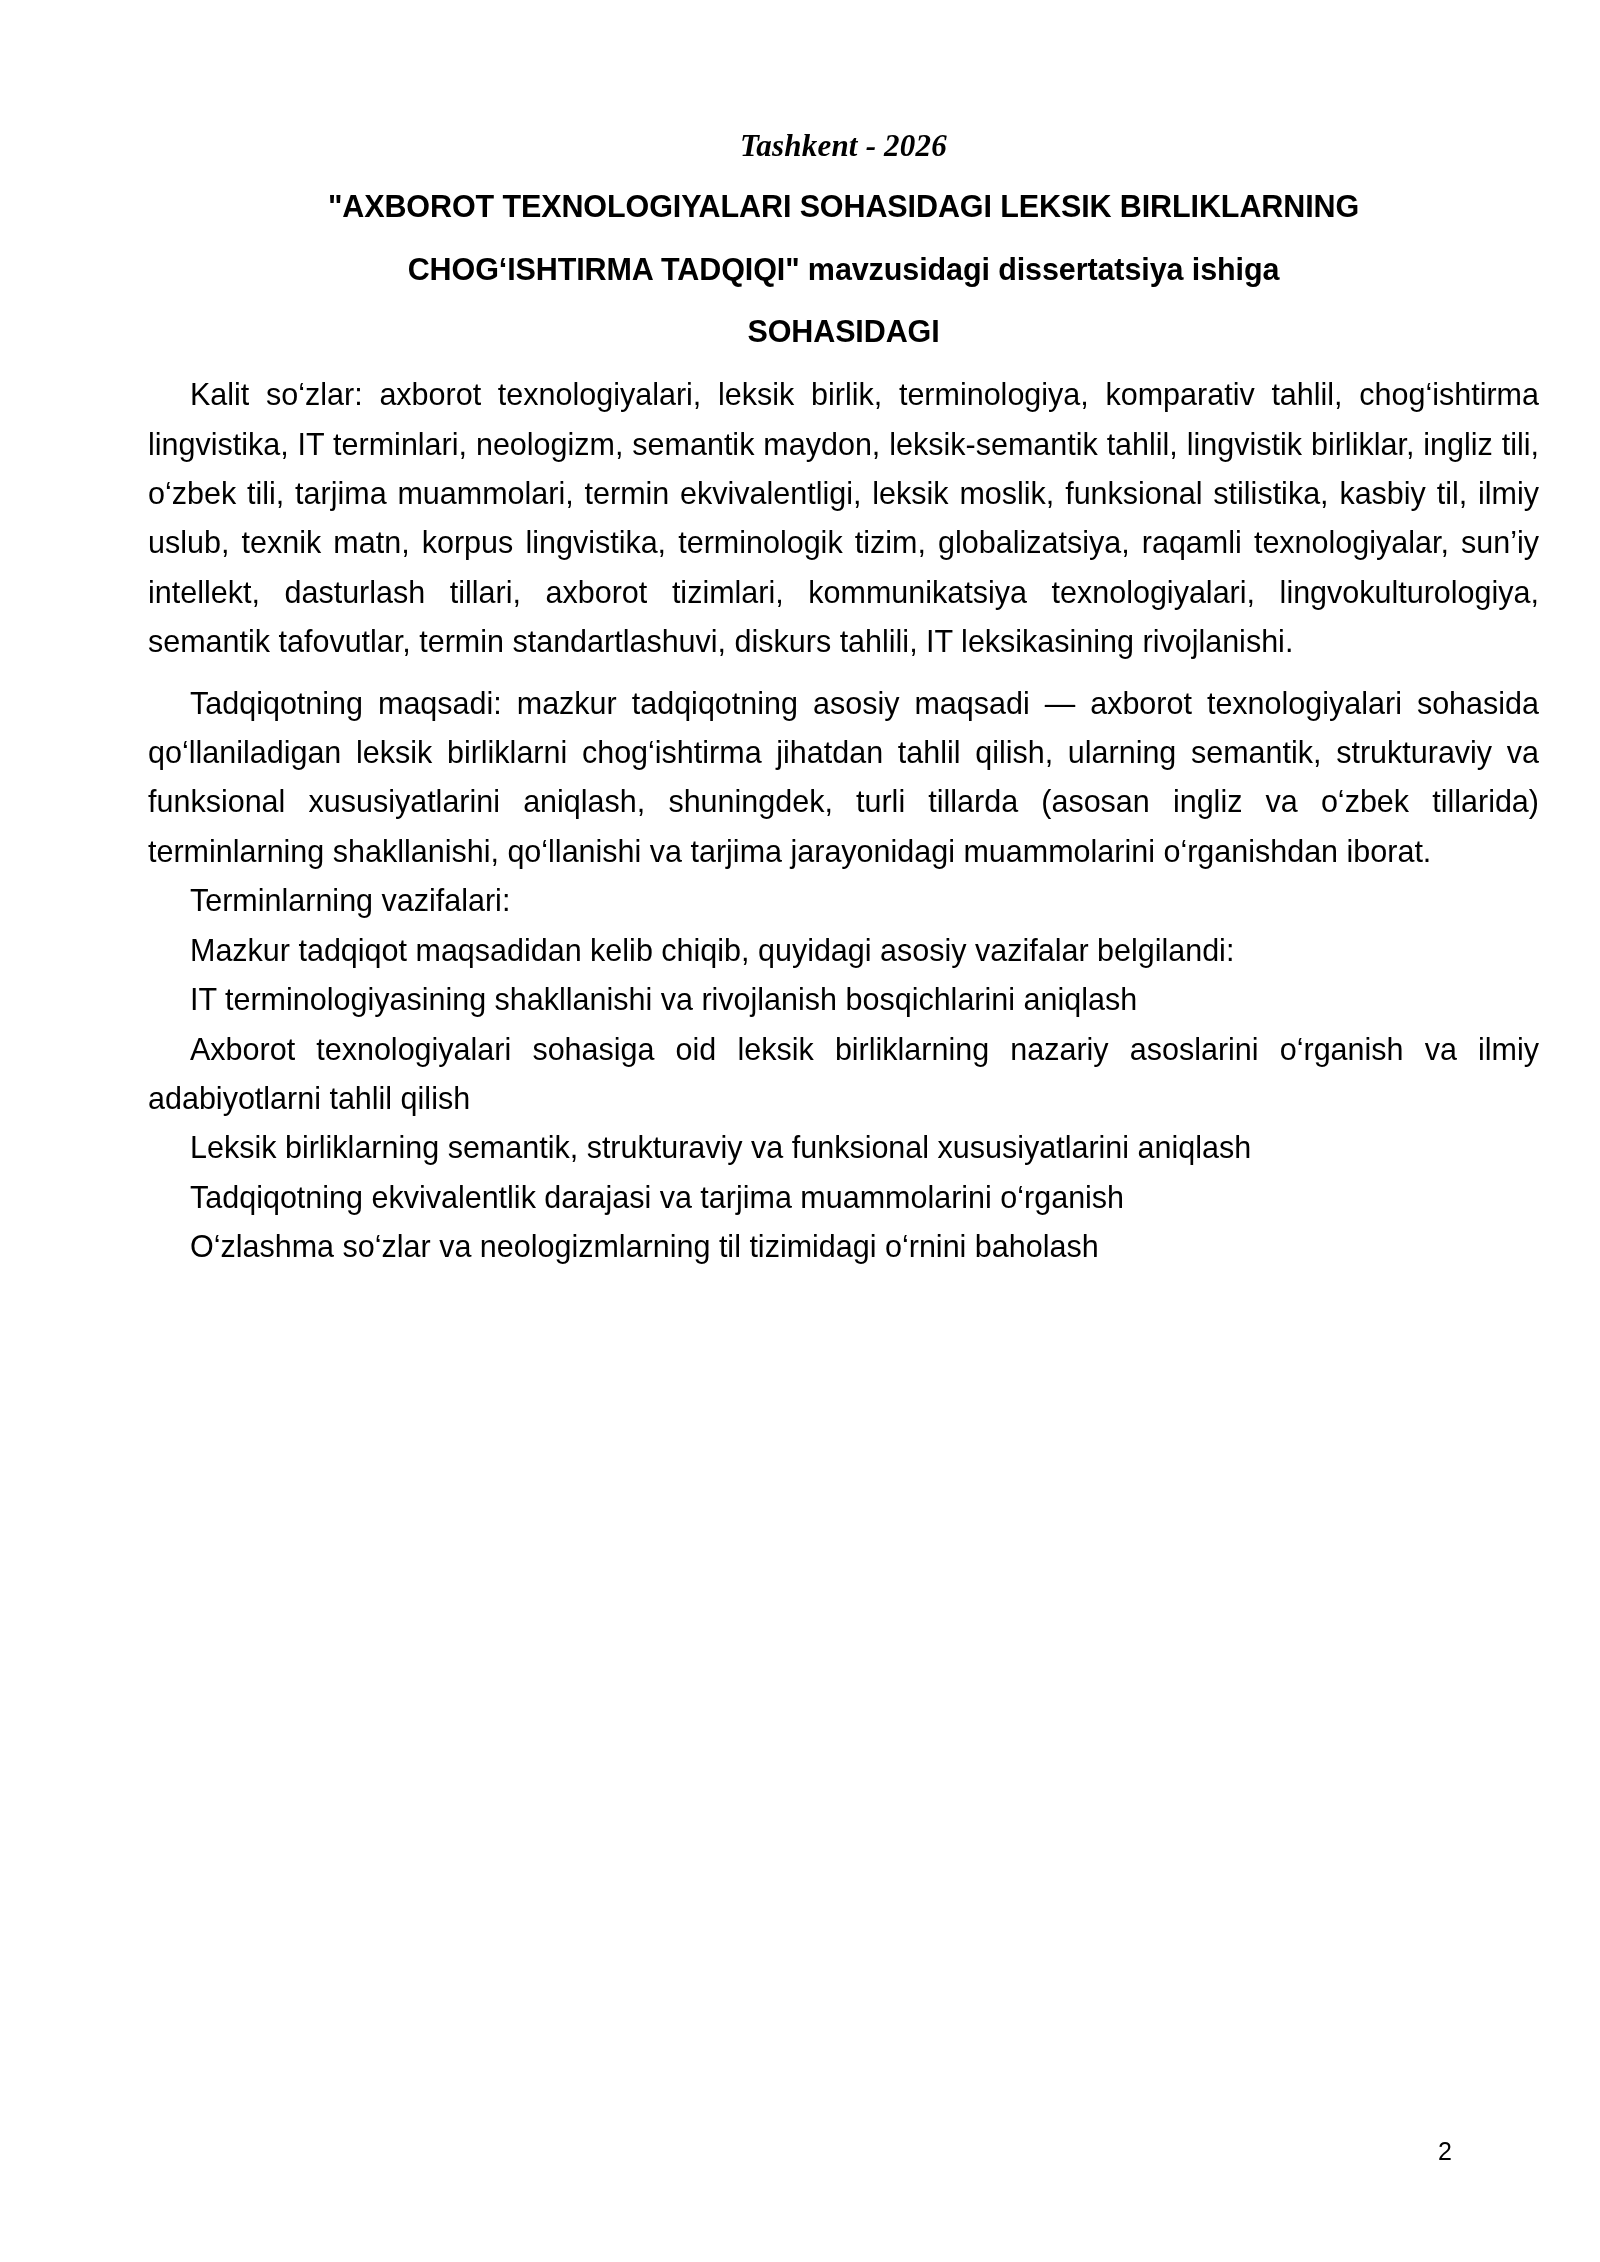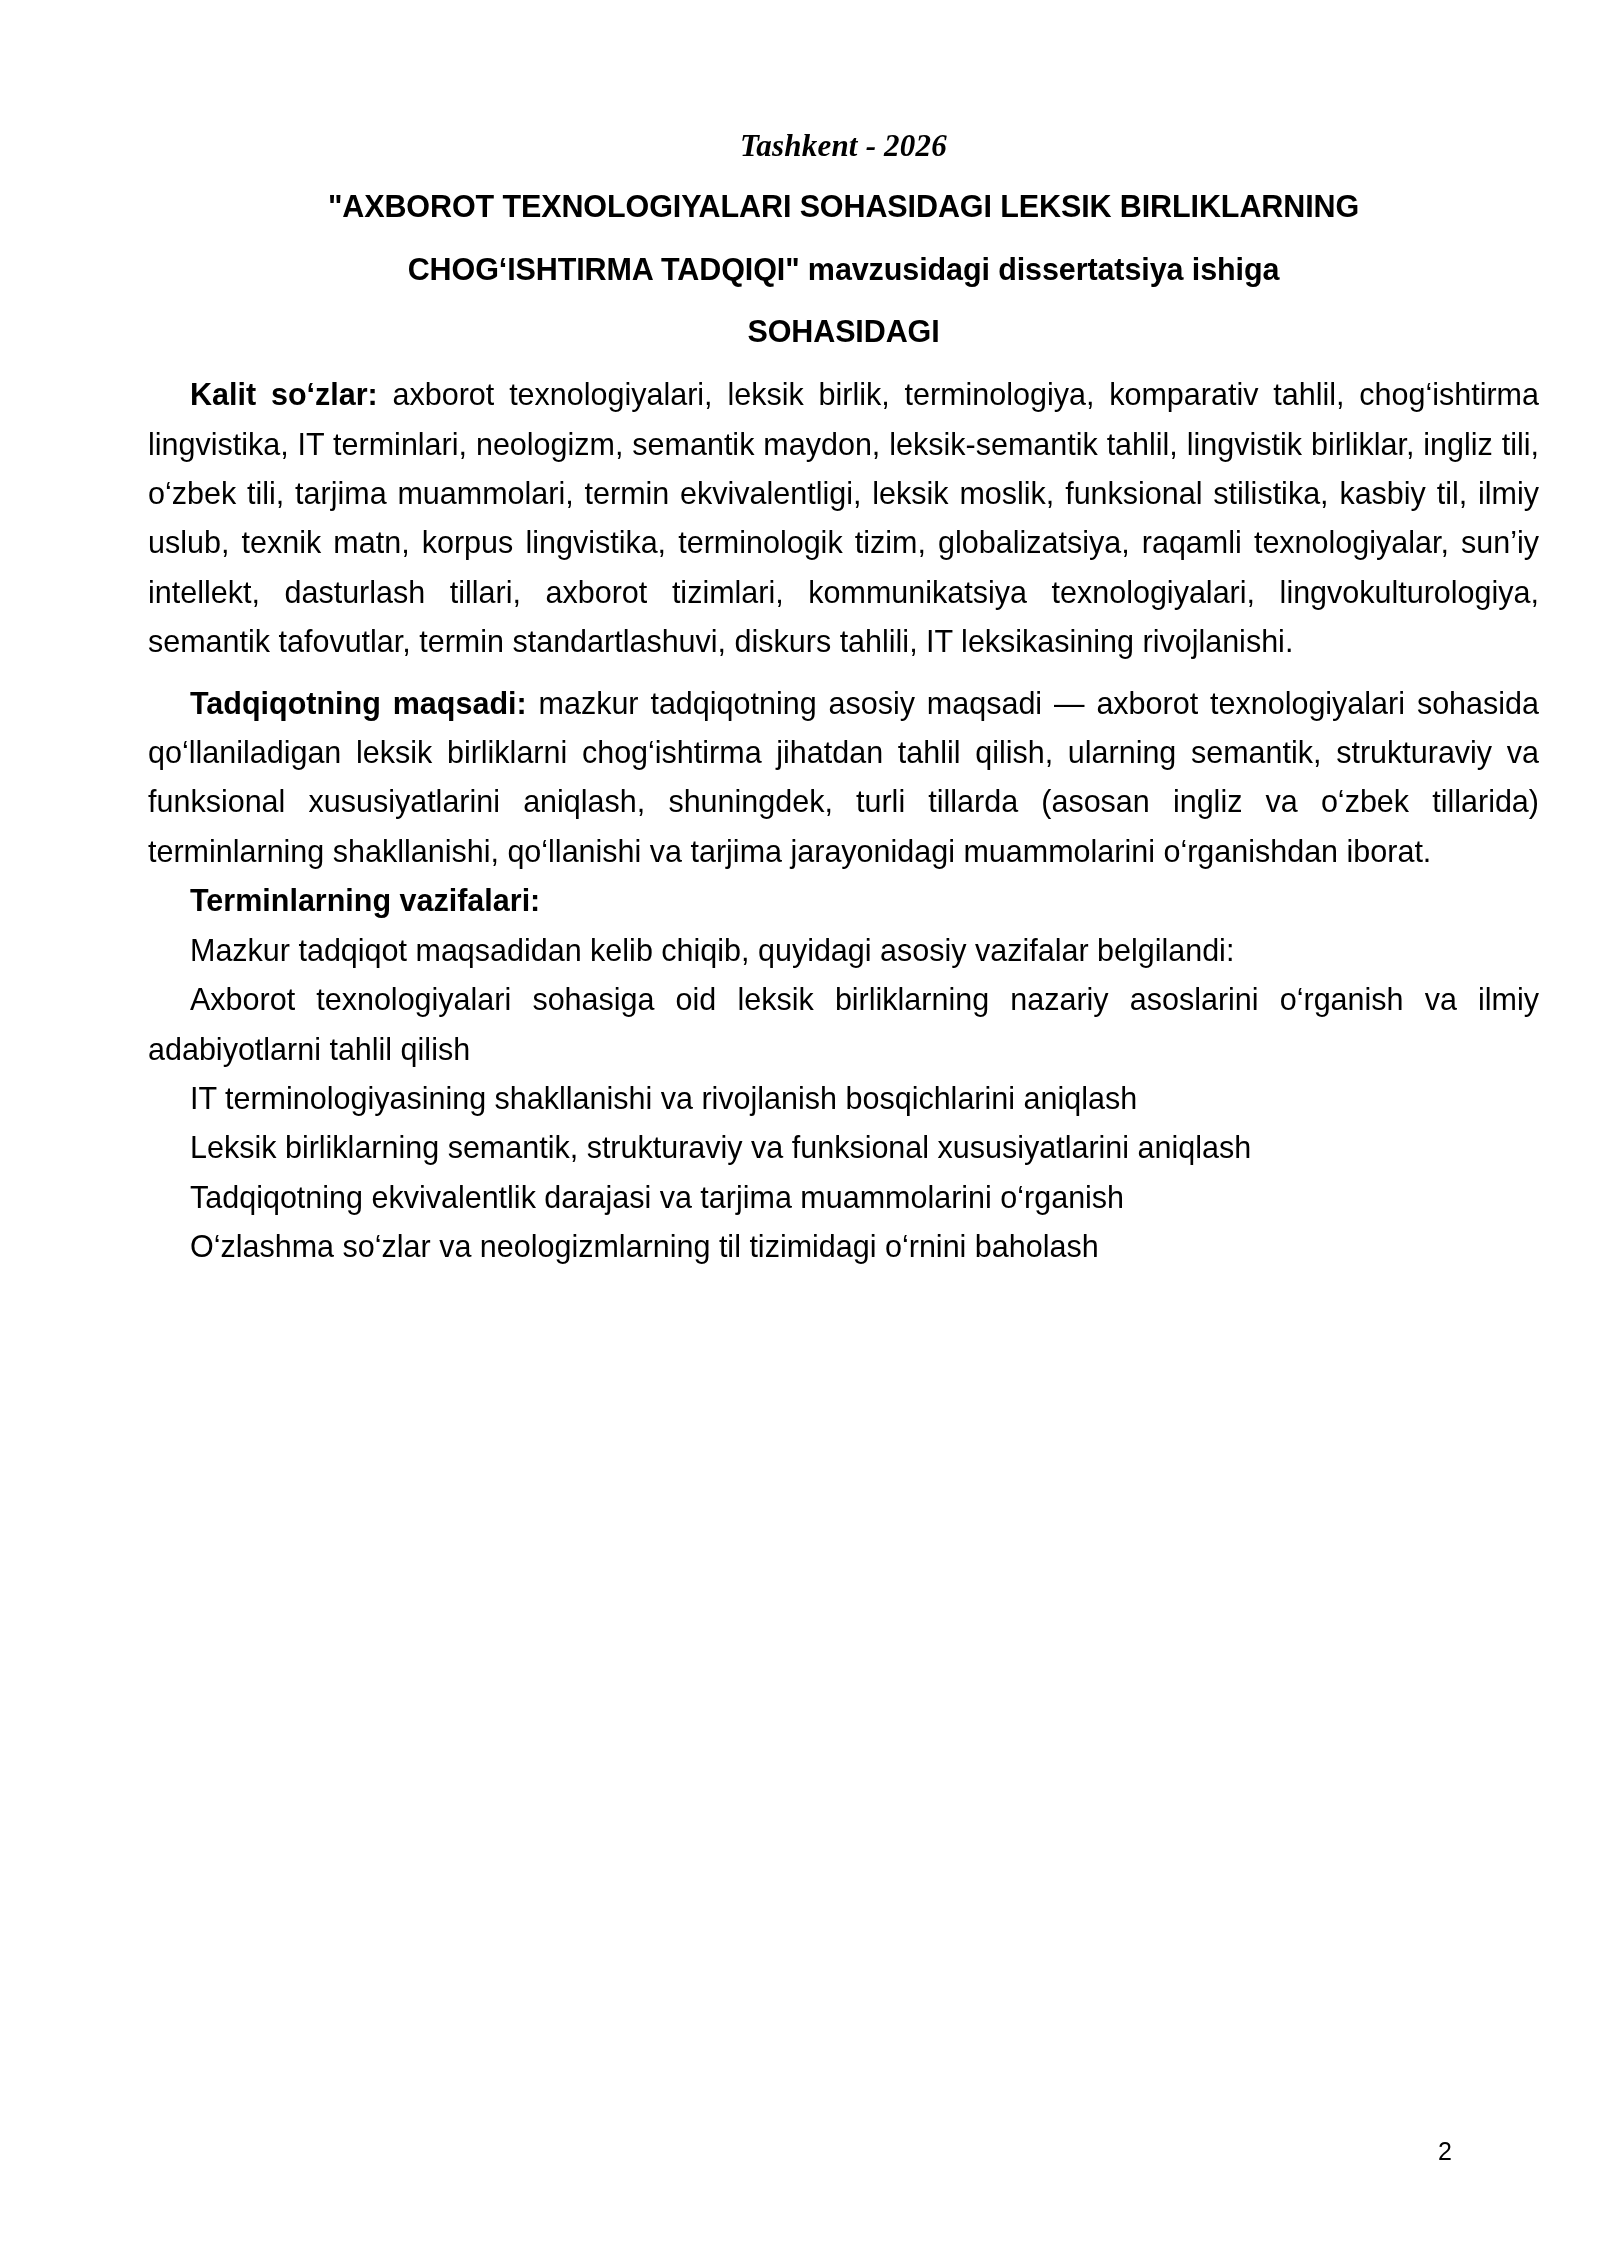--- a/index.html
+++ b/index.html
@@ -56,21 +56,21 @@
   p.para {
     margin: 0 0 0 0;
     text-align: justify;
     text-justify: inter-word;
     text-indent: 42px;
     hyphens: none;
   }
   p.para.spaced {
     margin-top: 12px;
   }
-  .b { font-weight: bold; }
+  .b { font-weight: normal; }
   .list-line {
     margin: 0;
     text-align: justify;
     text-indent: 42px;
   }
   .list-line.nojust {
     text-align: left;
   }
   .page-number {
     position: absolute;
@@ -95,22 +95,22 @@
   <div class="doc-body">
 
     <p class="para"><span class="b">Kalit so‘zlar:</span><span> axborot texnologiyalari, leksik birlik, terminologiya, komparativ tahlil, chog‘ishtirma lingvistika, IT terminlari, neologizm, semantik maydon, leksik-semantik tahlil, lingvistik birliklar, ingliz tili, o‘zbek tili, tarjima muammolari, termin ekvivalentligi, leksik moslik, funksional stilistika, kasbiy til, ilmiy uslub, texnik matn, korpus lingvistika, terminologik tizim, globalizatsiya, raqamli texnologiyalar, sun’iy intellekt, dasturlash tillari, axborot tizimlari, kommunikatsiya texnologiyalari, lingvokulturologiya, semantik tafovutlar, termin standartlashuvi, diskurs tahlili, IT leksikasining rivojlanishi.</span></p>
 
     <p class="para spaced"><span class="b">Tadqiqotning maqsadi:</span><span> mazkur tadqiqotning asosiy maqsadi — axborot texnologiyalari sohasida qo‘llaniladigan leksik birliklarni chog‘ishtirma jihatdan tahlil qilish, ularning semantik, strukturaviy va funksional xususiyatlarini aniqlash, shuningdek, turli tillarda (asosan ingliz va o‘zbek tillarida) terminlarning shakllanishi, qo‘llanishi va tarjima jarayonidagi muammolarini o‘rganishdan iborat.</span></p>
 
     <p class="list-line nojust spaced"><span class="b">Terminlarning vazifalari:</span></p>
 
     <p class="list-line nojust">Mazkur tadqiqot maqsadidan kelib chiqib, quyidagi asosiy vazifalar belgilandi:</p>
 
+    <p class="list-line nojust">IT terminologiyasining shakllanishi va rivojlanish bosqichlarini aniqlash</p>
     <p class="list-line">Axborot texnologiyalari sohasiga oid leksik birliklarning nazariy asoslarini o‘rganish va ilmiy adabiyotlarni tahlil qilish</p>
-    <p class="list-line nojust">IT terminologiyasining shakllanishi va rivojlanish bosqichlarini aniqlash</p>
     <p class="list-line nojust">Leksik birliklarning semantik, strukturaviy va funksional xususiyatlarini aniqlash</p>
     <p class="list-line nojust">Tadqiqotning ekvivalentlik darajasi va tarjima muammolarini o‘rganish</p>
     <p class="list-line nojust">O‘zlashma so‘zlar va neologizmlarning til tizimidagi o‘rnini baholash</p>
 
   </div>
 
   <div class="page-number">2</div>
 </div>
 
 </body></html>

